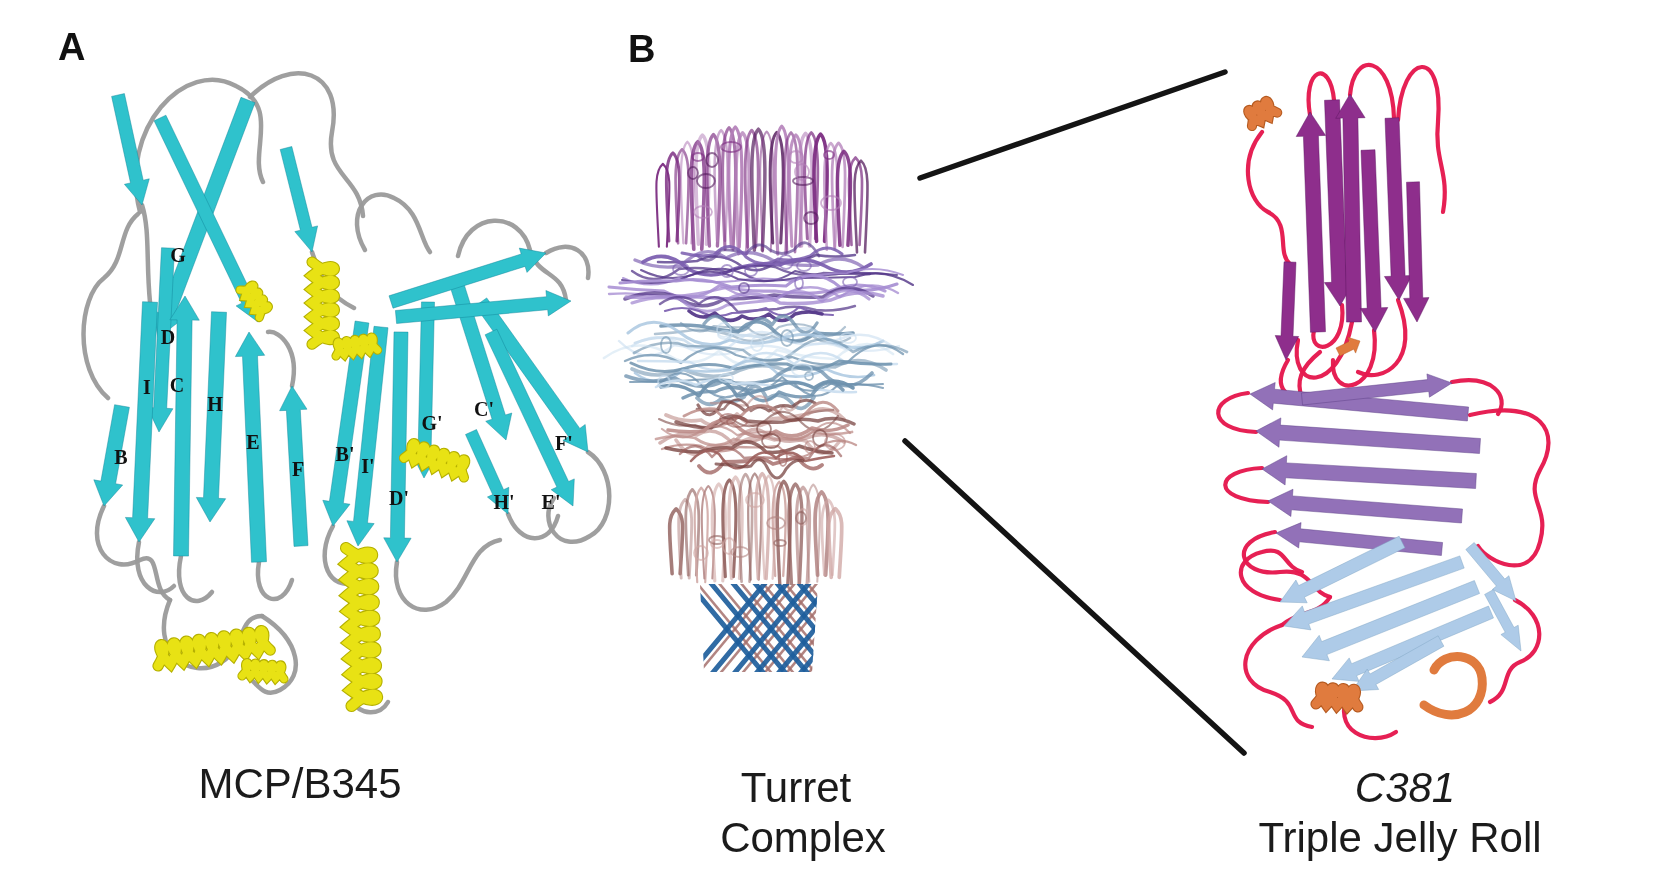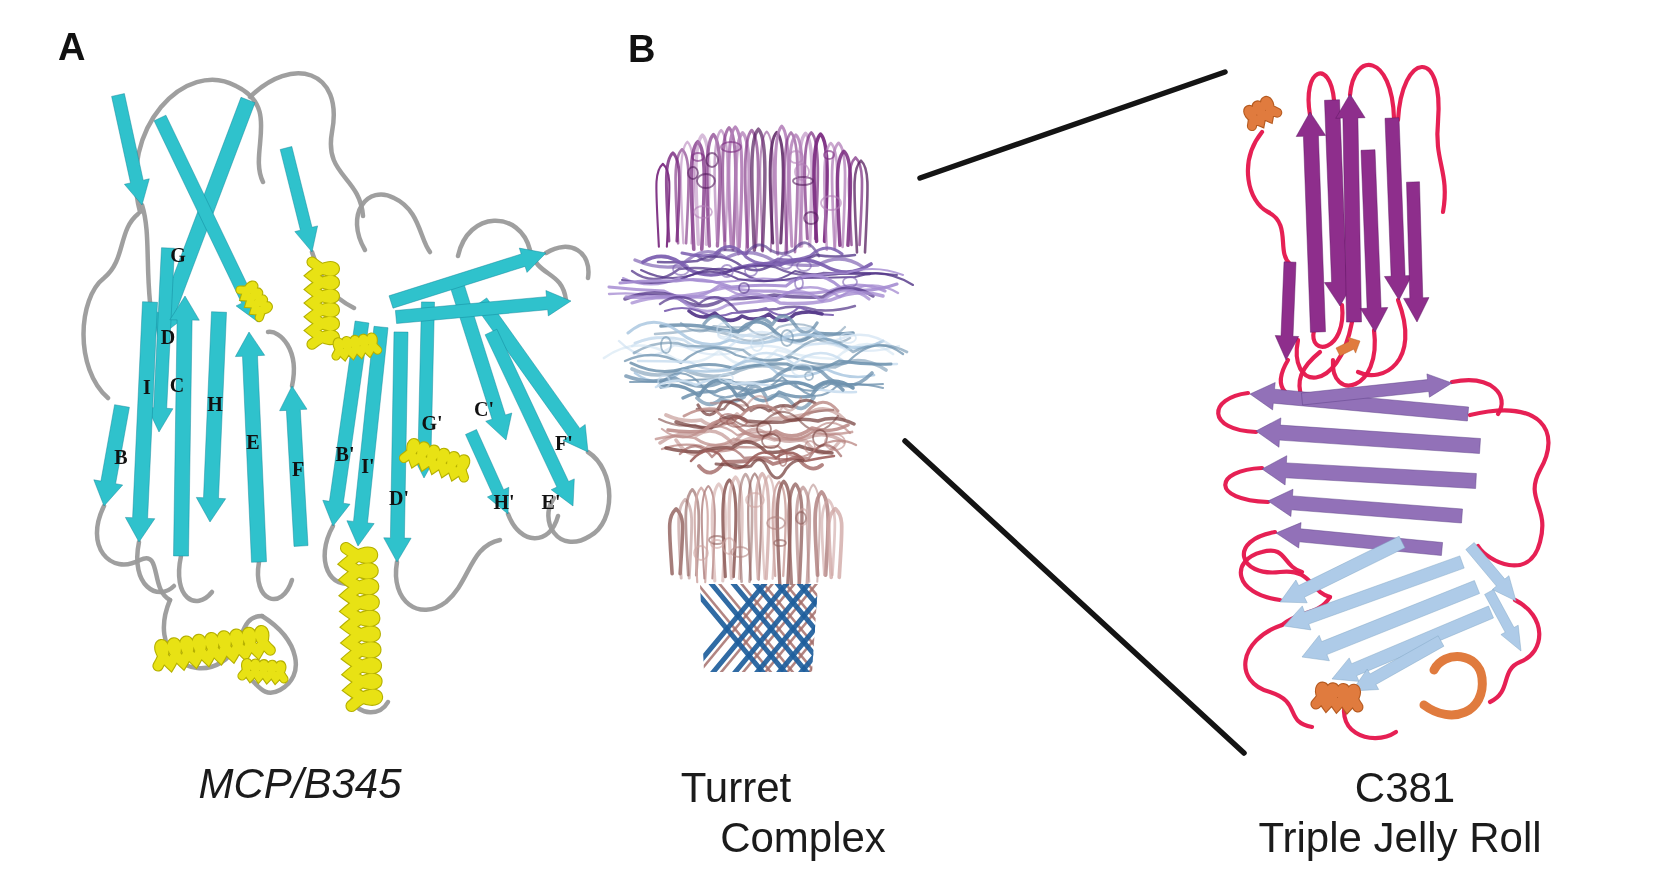--- a/index.html
+++ b/index.html
@@ -367,18 +367,18 @@
           <path d="M 0 0 c 18.8 -23.0 -8.3 -23.0 10.5 0 c 18.8 -23.0 -8.3 -23.0 10.5 0 c 18.8 -23.0 -8.3 -23.0 10.5 0 c 18.8 -23.0 -8.3 -23.0 10.5 0" fill="none" stroke="#E07B3E" stroke-width="9" stroke-linecap="round"></path>
         </g>
         <polygon points="1340.0,356.0 1353.7,349.2 1355.6,353.1 1360.0,341.0 1347.7,337.3 1349.6,341.2 1336.0,348.0" fill="#E07B3E" stroke="#B55A20" stroke-width="0.9" stroke-opacity="0.5" stroke-linejoin="round"></polygon>
         <path d="M1424,705 C1452,726 1486,712 1482,678 C1479,652 1444,650 1434,670" fill="none" stroke="#E07B3E" stroke-width="9" stroke-linecap="round" stroke-linejoin="round" stroke-opacity="1"></path>
       </g>
     </svg>
 
   <div class="panel-letter" style="left:58px;top:28px;">A</div>
   <div class="panel-letter" style="left:628px;top:30px;">B</div>
 
-  <div class="cap" style="left:300px;top:760px;font-style:italic;">MCP/B345</div>
-  <div class="cap" style="left:736px;top:764px;">Turret</div>
+  <div class="cap" style="left:300px;top:760px;">MCP/B345</div>
+  <div class="cap" style="left:796px;top:764px;">Turret</div>
   <div class="cap" style="left:803px;top:814px;">Complex</div>
-  <div class="cap" style="left:1405px;top:764px;">C381</div>
+  <div class="cap" style="left:1405px;top:764px;font-style:italic;">C381</div>
   <div class="cap" style="left:1400px;top:814px;">Triple Jelly Roll</div>
 </div>
 
 </body></html>

